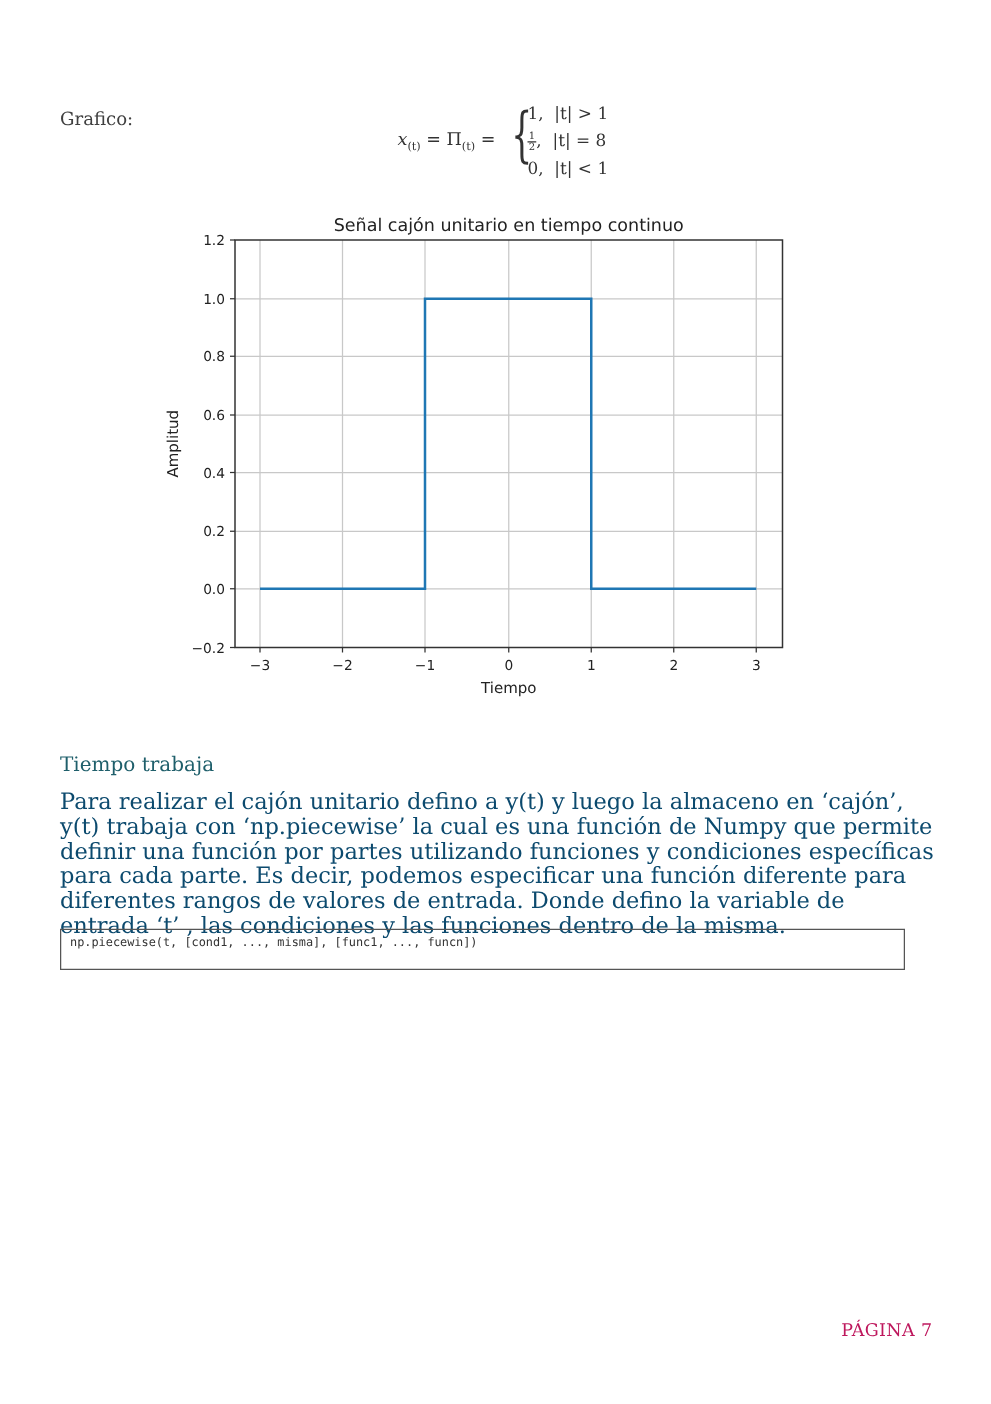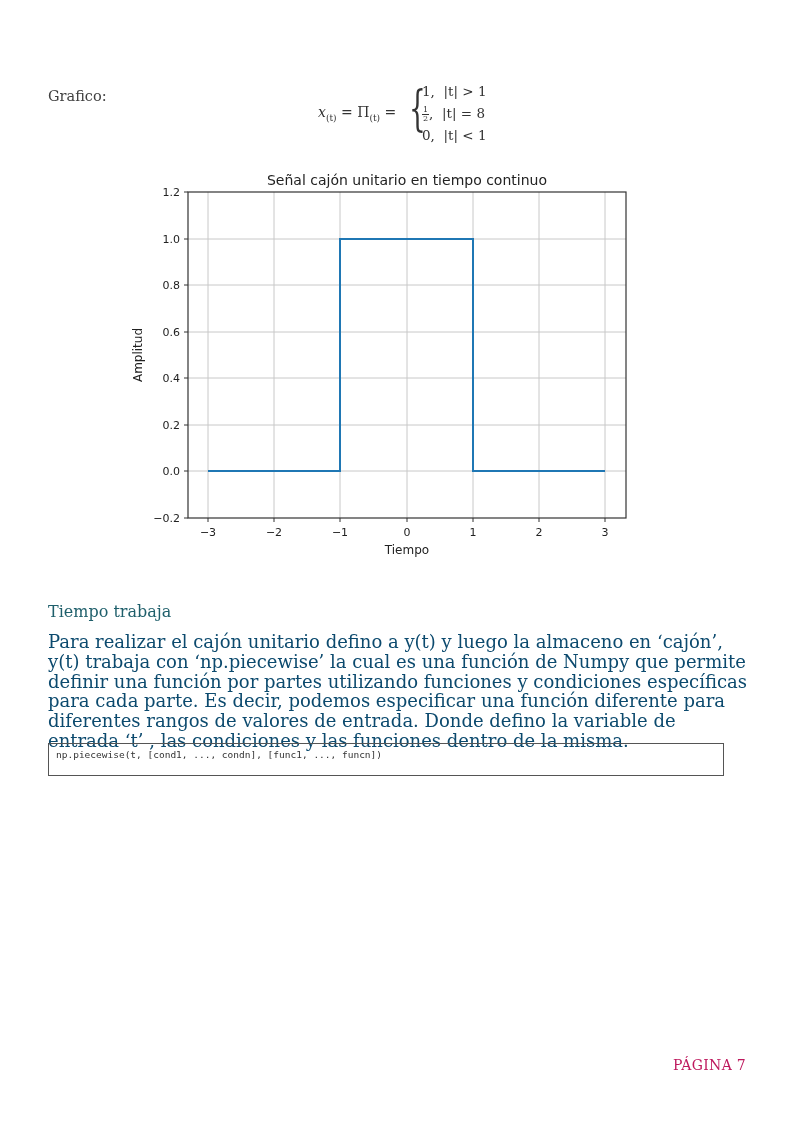--- a/index.html
+++ b/index.html
@@ -106,16 +106,16 @@
     <text x="407" y="550" font-size="12" text-anchor="middle" fill="#222">Tiempo</text>
     <text x="0" y="0" font-size="12" text-anchor="middle" fill="#222" transform="translate(142,351) rotate(-90)">Amplitud</text>
   </svg>
 </div>
 
 <div class="abs heading">Tiempo trabaja</div>
 
 <div class="abs para">Para realizar el cajón unitario defino a y(t) y luego la almaceno en ‘cajón’, y(t) trabaja con ‘np.piecewise’ la cual es una función de Numpy que permite definir una función por partes utilizando funciones y condiciones específicas para cada parte. Es decir, podemos especificar una función diferente para diferentes rangos de valores de entrada. Donde defino la variable de entrada ‘t’ , las condiciones y las funciones dentro de la misma.</div>
 
 <div class="abs codebox">
-  <div class="code">np.piecewise(t, [cond1, ..., condn], [func1, ..., funcn])</div>
+  <div class="code">np.piecewise(t, [cond1, ..., misma], [func1, ..., funcn])</div>
 </div>
 
 <div class="abs pagenum">PÁGINA 7</div>
 
 </body></html>

